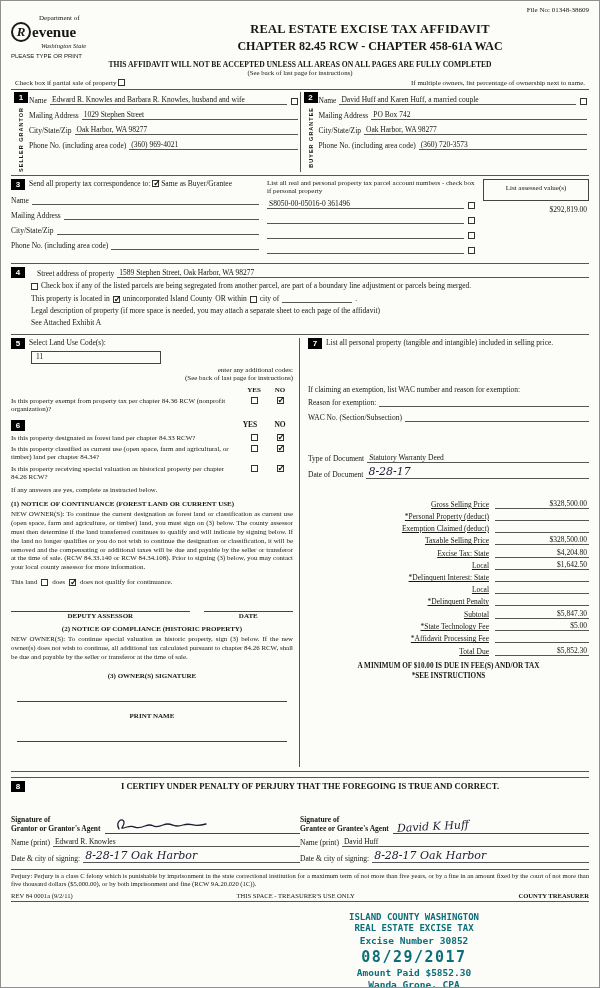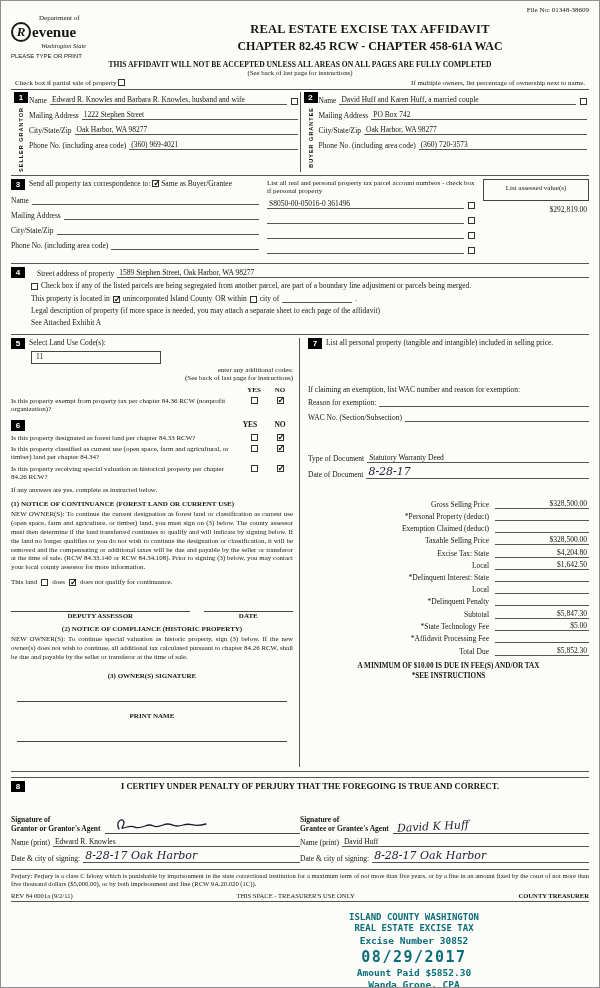--- a/index.html
+++ b/index.html
@@ -75,21 +75,21 @@
   .assessor-lines{display:flex;gap:14px;margin-top:16px;}
   .assessor-lines .ln{border-bottom:1px solid #444;height:10px;}
   .ln1{flex:2;} .ln2{flex:1;}
   .assessor-labels{display:flex;gap:14px;font-size:7px;font-weight:bold;align-items:center;}
   .assessor-labels div{text-align:center;}
   .ctr{text-align:center;}
   .sigline-full{border-bottom:1px solid #444;height:14px;margin:8px 6px 0;}
   
   .spacer18{height:18px;} .spacer34{height:34px;} .spacer26{height:26px;}
   .mrow{display:flex;justify-content:flex-end;align-items:flex-end;margin-bottom:2.5px;font-size:7.5px;}
-  .mlabel{text-align:right;padding-right:6px;white-space:nowrap;}
+  .mlabel{text-align:right;padding-right:6px;white-space:nowrap;text-decoration:underline;}
   .mval{width:94px;border-bottom:1px solid #555;text-align:right;padding:0 2px;min-height:9.5px;flex:none;}
   .money-note{font-weight:bold;text-align:center;font-size:7.2px;margin-top:6px;}
   .handwriting{font-family:"DejaVu Serif",serif;font-style:italic;color:#1c1c30;}
   .hw-big{font-size:11px;}
   
   .sec8-head{display:flex;align-items:center;gap:6px;margin-top:5px;border-top:1px solid #555;padding-top:3px;}
   .certify{flex:1;text-align:center;font-weight:bold;font-size:8.6px;}
   .sigs{display:flex;gap:0;margin-top:20px;}
   .sigcol{flex:1;}
   .sig-top{display:flex;align-items:flex-end;}
@@ -147,21 +147,21 @@
       </div>
       <div class="party-fields">
         <div class="frow">
             <span class="flabel">Name</span>
           <span class="fval">Edward R. Knowles and Barbara R. Knowles, husband and wife</span>
             <span class="gap4"></span>
           <span class="cb"></span>
           </div>
         <div class="frow">
             <span class="flabel">Mailing Address</span>
-          <span class="fval">1222 Stephen Street</span>
+          <span class="fval">1029 Stephen Street</span>
           </div>
         <div class="frow">
             <span class="flabel">City/State/Zip</span>
           <span class="fval">Oak Harbor, WA 98277</span>
           </div>
         <div class="frow">
             <span class="flabel">Phone No. (including area code)</span>
           <span class="fval">(360) 969-4021</span>
           </div>
       </div>

